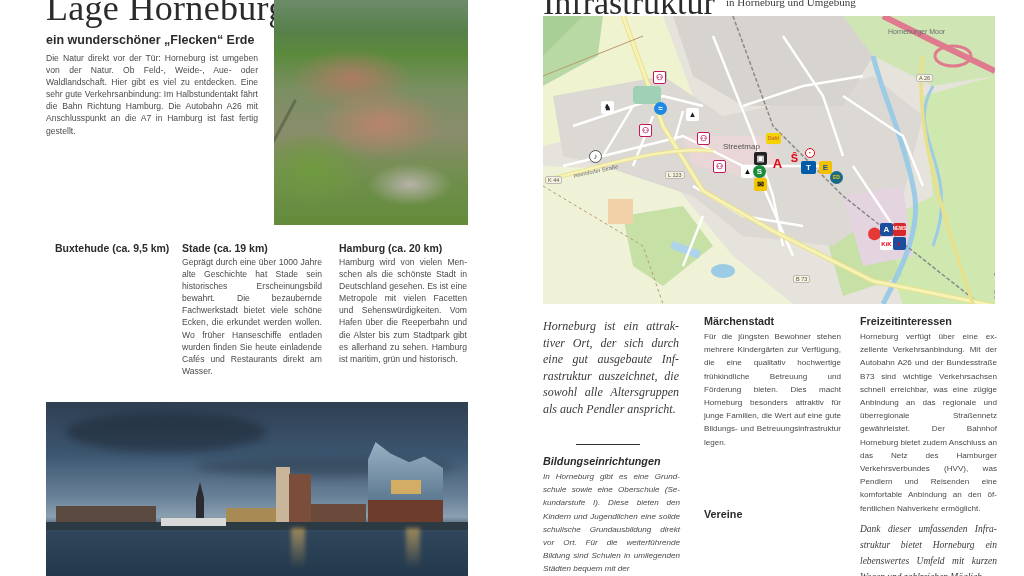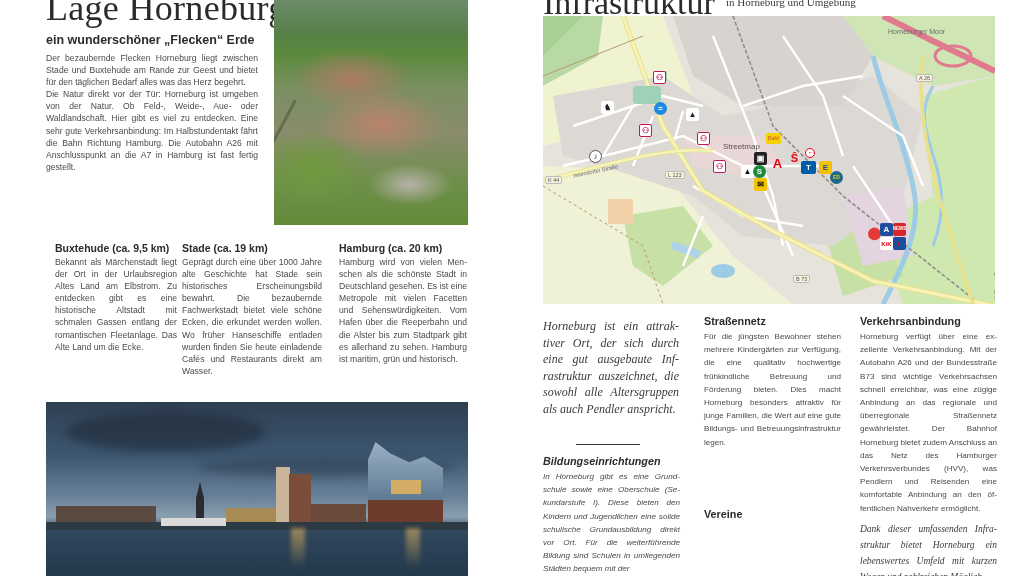--- a/index.html
+++ b/index.html
@@ -62,31 +62,29 @@
   .sec .body-txt { margin-top: 2px; font-size: 8.1px; line-height: 13.2px; }
   #verkehr-closing { font-family: "Liberation Serif", serif; font-style: italic; font-size: 9.5px; line-height: 16px; text-align: justify; color: #3a3a3a; margin-top: 6px; }
 </style>
 </head>
 <body>
 
 <h1 id="left-title" class="abs title-serif">Lage Horneburg</h1>
 <h2 id="left-subtitle" class="abs">ein wunderschöner „Flecken“ Erde</h2>
 
 <div id="left-intro" class="abs body-txt">
-  <p>Der bezaubernde Flecken Horneburg liegt zwi­schen Stade und Buxtehude am Rande zur Geest und bietet für den täglichen Bedarf alles was das Herz begehrt.</p>
   <p>Die Natur direkt vor der Tür: Horneburg ist umge­ben von der Natur. Ob Feld-, Weide-, Aue- oder Waldlandschaft. Hier gibt es viel zu entdecken. Eine sehr gute Verkehrsanbindung: Im Halbstun­dentakt fährt die Bahn Richtung Hamburg. Die Au­tobahn A26 mit Anschlusspunkt an die A7 in Ham­burg ist fast fertig gestellt.</p>
 </div>
 
 <div class="abs aerial">
   <div class="rail"></div>
 </div>
 
 <div id="col-bux" class="abs city-col">
   <div class="city-h">Buxtehude (ca. 9,5 km)</div>
-  <div class="body-txt">Bekannt als Märchenstadt liegt der Ort in der Urlaubs­region Altes Land am Elb­strom. Zu entdecken gibt es eine historische Altstadt mit schmalen Gassen entlang der romantischen Fleetan­lage. Das Alte Land um die Ecke.</div>
 </div>
 <div id="col-stade" class="abs city-col">
   <div class="city-h">Stade (ca. 19 km)</div>
   <div class="body-txt">Geprägt durch eine über 1000 Jahre alte Geschichte hat Stade sein historisches Erscheinungs­bild bewahrt. Die bezaubernde Fachwerkstadt bietet viele schö­ne Ecken, die erkundet werden wollen. Wo früher Hanseschiffe entladen wurden finden Sie heu­te einladende Cafés und Restau­rants direkt am Wasser.</div>
 </div>
 <div id="col-ham" class="abs city-col">
   <div class="city-h">Hamburg (ca. 20 km)</div>
   <div class="body-txt">Hamburg wird von vielen Men­schen als die schönste Stadt in Deutschland gesehen. Es ist eine Metropole mit vielen Fa­cetten und Sehenswürdigkei­ten. Vom Hafen über die Ree­perbahn und die Alster bis zum Stadtpark gibt es allerhand zu sehen. Hamburg ist maritim, grün und historisch.</div>
 </div>
 
@@ -209,25 +207,25 @@
 
 <div id="right-quote" class="abs quote-serif">Horneburg ist ein attrak­tiver Ort, der sich durch eine gut ausgebaute Inf­rastruktur auszeichnet, die sowohl alle Alters­gruppen als auch Pend­ler anspricht.</div>
 <div id="quote-rule" class="abs"></div>
 
 <div id="sec-bildung" class="abs sec">
   <div class="sec-h">Bildungseinrichtungen</div>
   <div class="body-txt">In Horneburg gibt es eine Grund­schule sowie eine Oberschule (Se­kundarstufe I). Diese bieten den Kindern und Jugendlichen eine so­lide schulische Grundausbildung direkt vor Ort. Für die weiterfüh­rende Bildung sind Schulen in um­liegenden Städten bequem mit der</div>
 </div>
 
 <div id="sec-kinder" class="abs sec">
-  <div class="sec-h">Straßennetz</div>
+  <div class="sec-h">Märchenstadt</div>
   <div class="body-txt">Für die jüngsten Bewohner stehen mehrere Kindergärten zur Ver­fügung, die eine qualitativ hoch­wertige frühkindliche Betreuung und Förderung bieten. Dies macht Horneburg besonders attraktiv für junge Familien, die Wert auf eine gute Bildungs- und Betreuungsin­frastruktur legen.</div>
 </div>
 
 <div id="sec-vereine" class="abs sec">
   <div class="sec-h">Vereine</div>
 </div>
 
 <div id="sec-verkehr" class="abs sec">
-  <div class="sec-h">Verkehrsanbindung</div>
+  <div class="sec-h">Freizeitinteressen</div>
   <div class="body-txt">Horneburg verfügt über eine ex­zellente Verkehrsanbindung. Mit der Autobahn A26 und der Bun­desstraße B73 sind wichtige Ver­kehrsachsen schnell erreichbar, was eine zügige Anbindung an das regionale und überregionale Straßennetz gewährleistet. Der Bahnhof Horneburg bietet zudem Anschluss an das Netz des Ham­burger Verkehrsverbundes (HVV), was Pendlern und Reisenden eine komfortable Anbindung an den öf­fentlichen Nahverkehr ermöglicht.</div>
   <div id="verkehr-closing">Dank dieser umfassenden Infra­struktur bietet Horneburg ein lebenswertes Umfeld mit kurzen Wegen und zahlreichen Möglich-</div>
 </div>
 
 </body></html>

